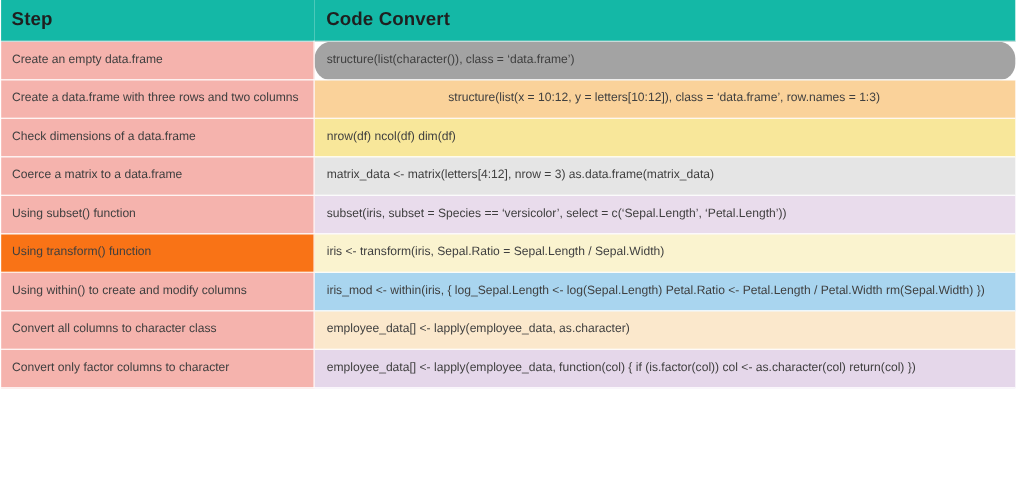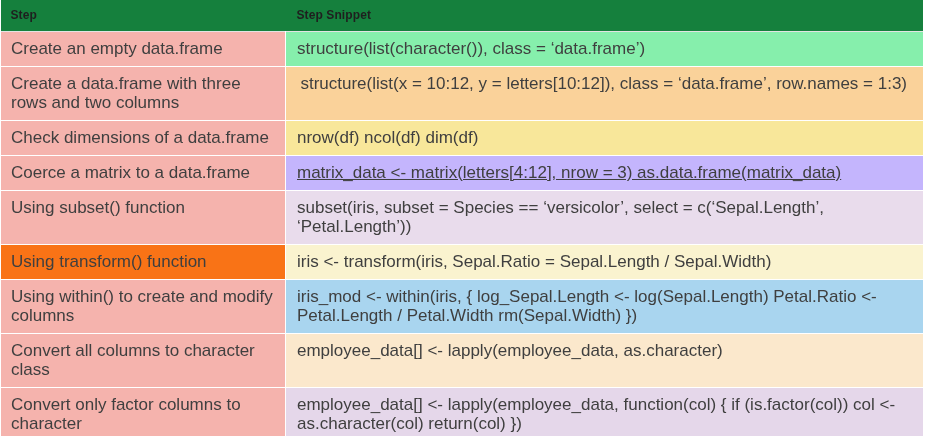--- a/index.html
+++ b/index.html
@@ -27,34 +27,34 @@
     table-layout: fixed;
     width: 922px;
     margin: 0;
     border-spacing: 0;
   }
   table.data-table col.col-step   { width: 285px; }
   table.data-table col.col-code   { width: 637px; }
 
   thead th {
     text-align: left;
-    font-size: 12px;
+    font-size: 17px;
     font-weight: bold;
     color: #1f1f1f;
     padding: 8px 10px 9px 10px;
-    background: #15803d;
+    background: #14b8a6;
     border: none;
     vertical-align: top;
     letter-spacing: 0.1px;
   }
   thead th.th-step { padding-left: 10px; }
   thead th.th-code { padding-left: 11px; }
 
   tbody td {
-    font-size: 17px;
+    font-size: 11px;
     line-height: 19px;
     color: #3f3f3f;
     padding: 7px 10px 8px 10px;
     vertical-align: top;
     border-top: 1px solid #ffffff;
     border-bottom: 1px solid #ffffff;
     word-wrap: break-word;
     overflow-wrap: break-word;
   }
   tbody td.step-cell {
@@ -72,39 +72,39 @@
 
 <div class="sheet">
   <table class="data-table">
     <colgroup>
       <col class="col-step">
       <col class="col-code">
     </colgroup>
     <thead>
       <tr>
         <th class="th-step">Step</th>
-        <th class="th-code">Step Snippet</th>
+        <th class="th-code">Code Convert</th>
       </tr>
     </thead>
     <tbody id="table-body">
         <tr>
           <td class="step-cell" style="background: rgb(245, 179, 173);">Create an empty data.frame</td>
-          <td class="code-cell" style="background: #86efac;">structure(list(character()), class = ‘data.frame’)</td>
+          <td class="code-cell" style="background: #a3a3a3; border-radius: 15px;">structure(list(character()), class = ‘data.frame’)</td>
         </tr>
         <tr>
           <td class="step-cell" style="background: rgb(245, 179, 173);">Create a data.frame with three rows and two columns</td>
           <td class="code-cell" style="background: rgb(250, 210, 154); text-align: center;">structure(list(x = 10:12, y = letters[10:12]), class = ‘data.frame’, row.names = 1:3)</td>
         </tr>
         <tr>
           <td class="step-cell" style="background: rgb(245, 179, 173);">Check dimensions of a data.frame</td>
           <td class="code-cell" style="background: rgb(248, 231, 154);">nrow(df) ncol(df) dim(df)</td>
         </tr>
         <tr>
           <td class="step-cell" style="background: rgb(245, 179, 173);">Coerce a matrix to a data.frame</td>
-          <td class="code-cell" style="background: #c4b5fd; text-decoration: underline;">matrix_data &lt;- matrix(letters[4:12], nrow = 3) as.data.frame(matrix_data)</td>
+          <td class="code-cell" style="background: #e5e5e5;">matrix_data &lt;- matrix(letters[4:12], nrow = 3) as.data.frame(matrix_data)</td>
         </tr>
         <tr>
           <td class="step-cell" style="background: rgb(245, 179, 173);">Using subset() function</td>
           <td class="code-cell" style="background: rgb(233, 220, 236);">subset(iris, subset = Species == ‘versicolor’, select = c(‘Sepal.Length’, ‘Petal.Length’))</td>
         </tr>
         <tr>
           <td class="step-cell" style="background: #f97316;">Using transform() function</td>
           <td class="code-cell" style="background: rgb(250, 243, 207);">iris &lt;- transform(iris, Sepal.Ratio = Sepal.Length / Sepal.Width)</td>
         </tr>
         <tr>

